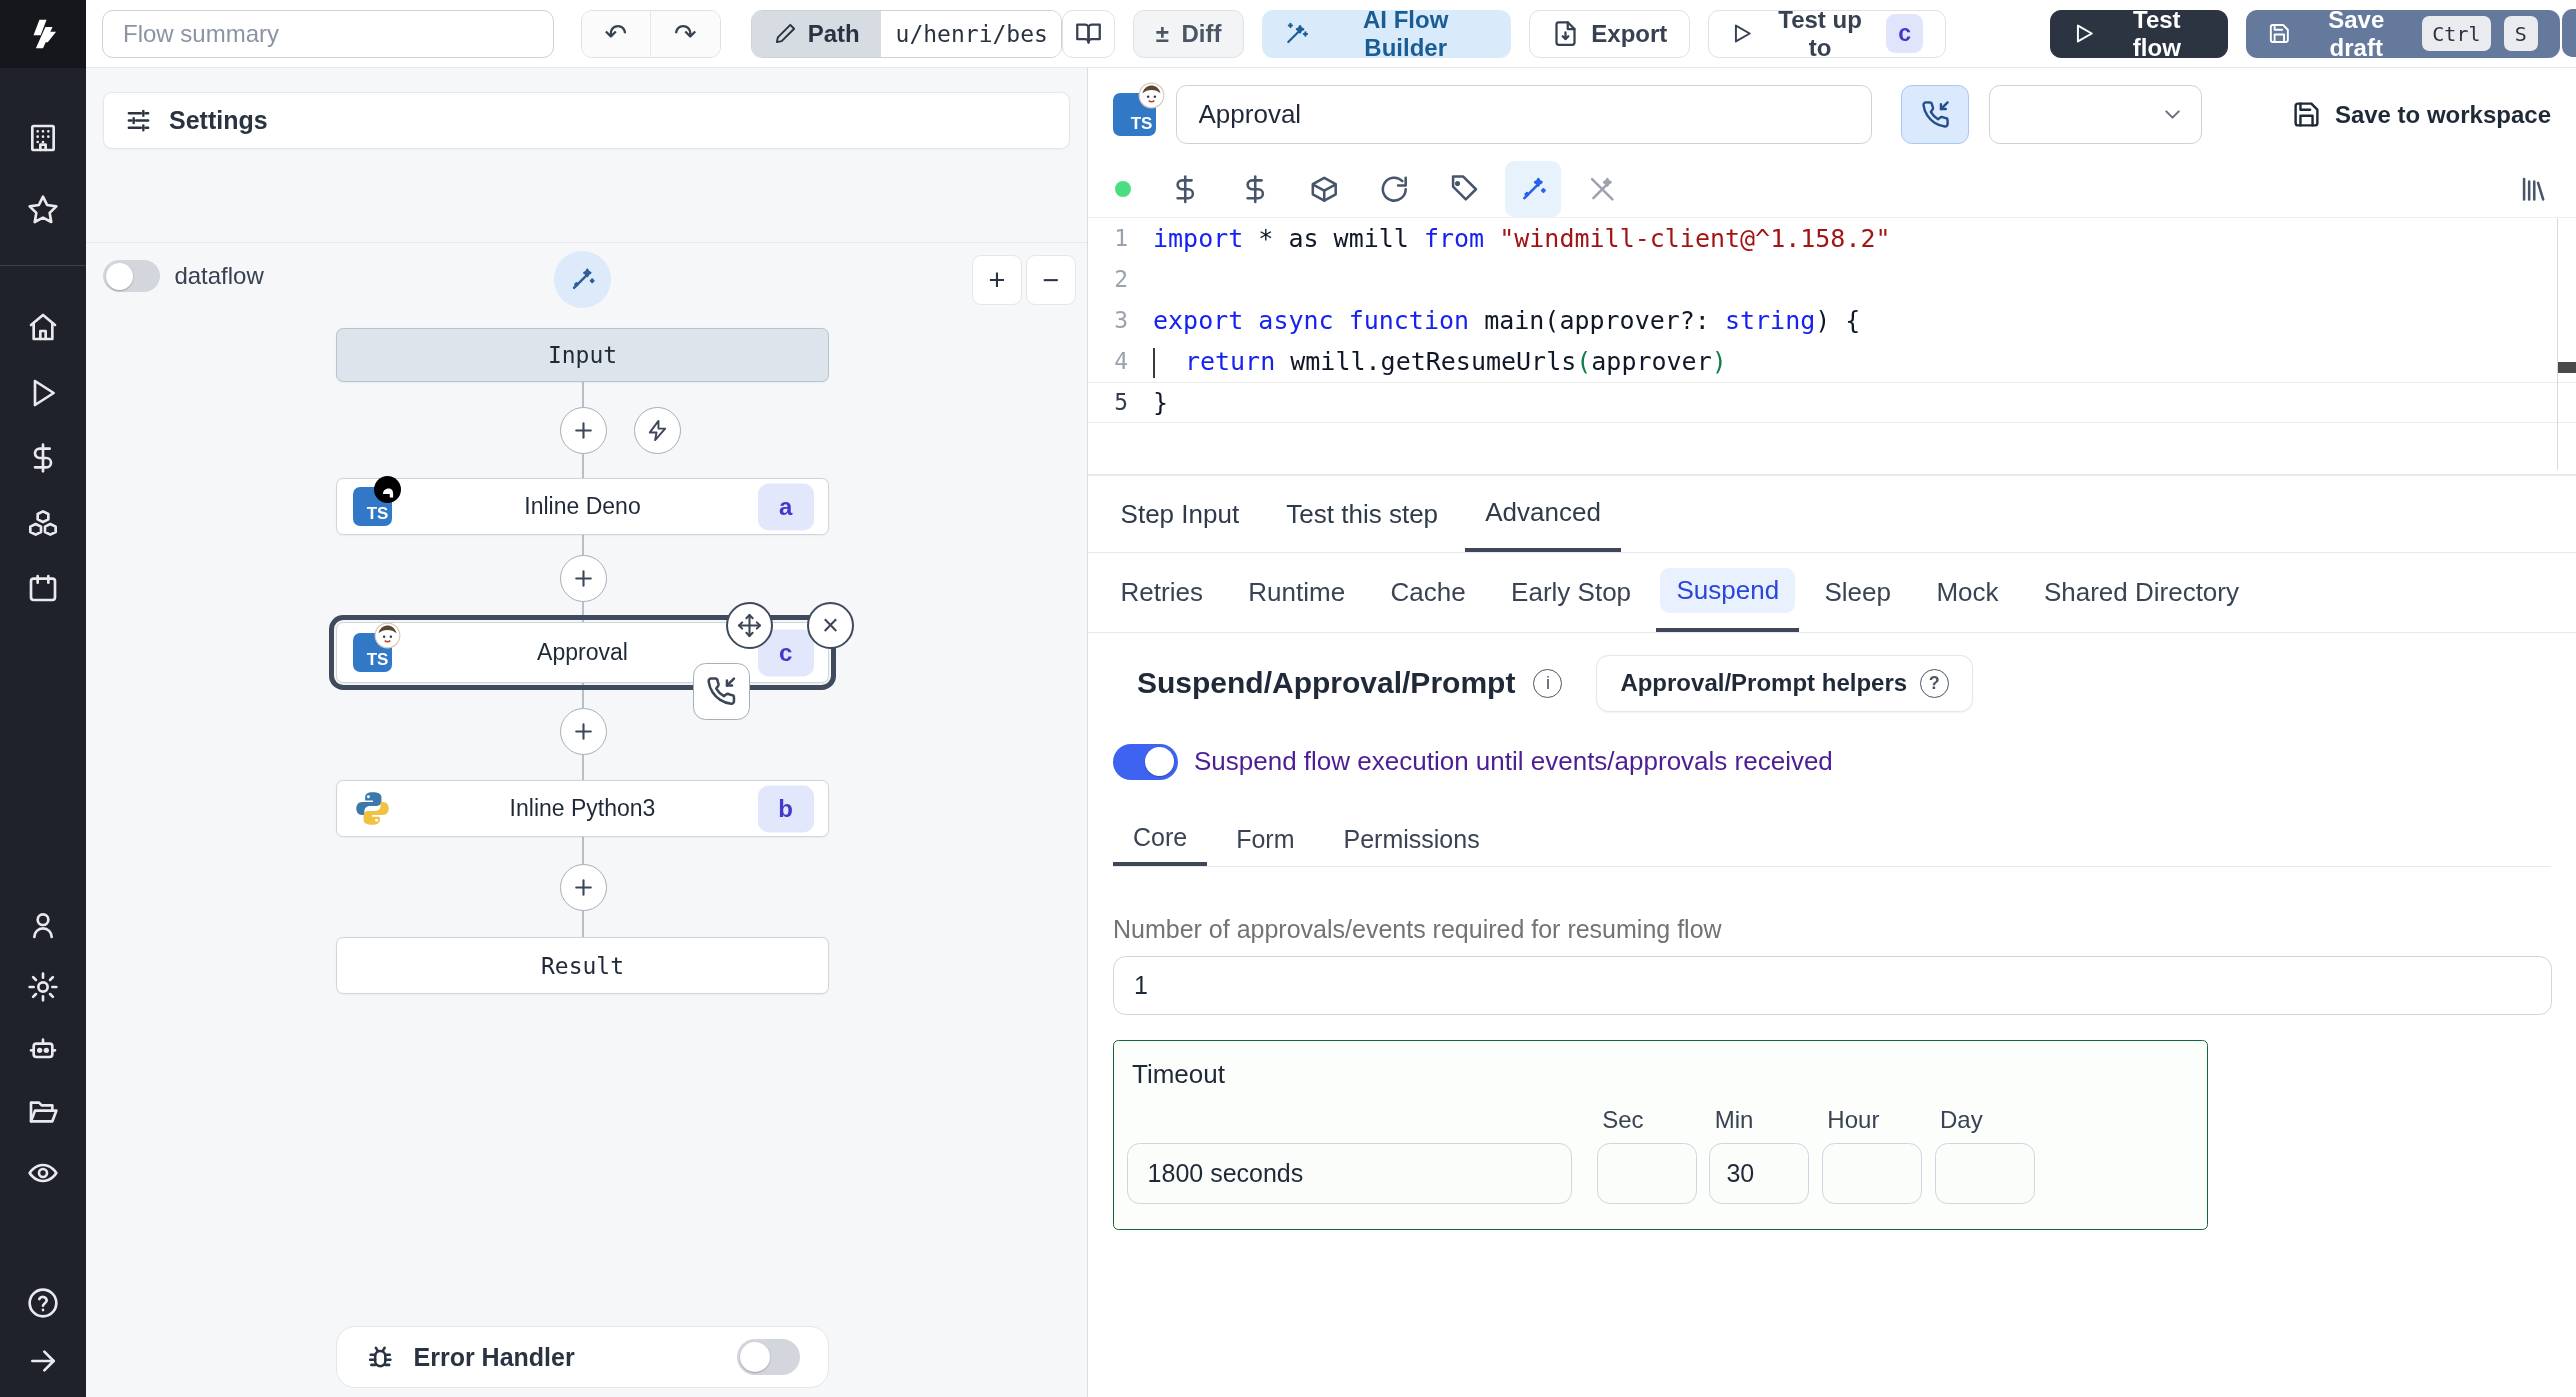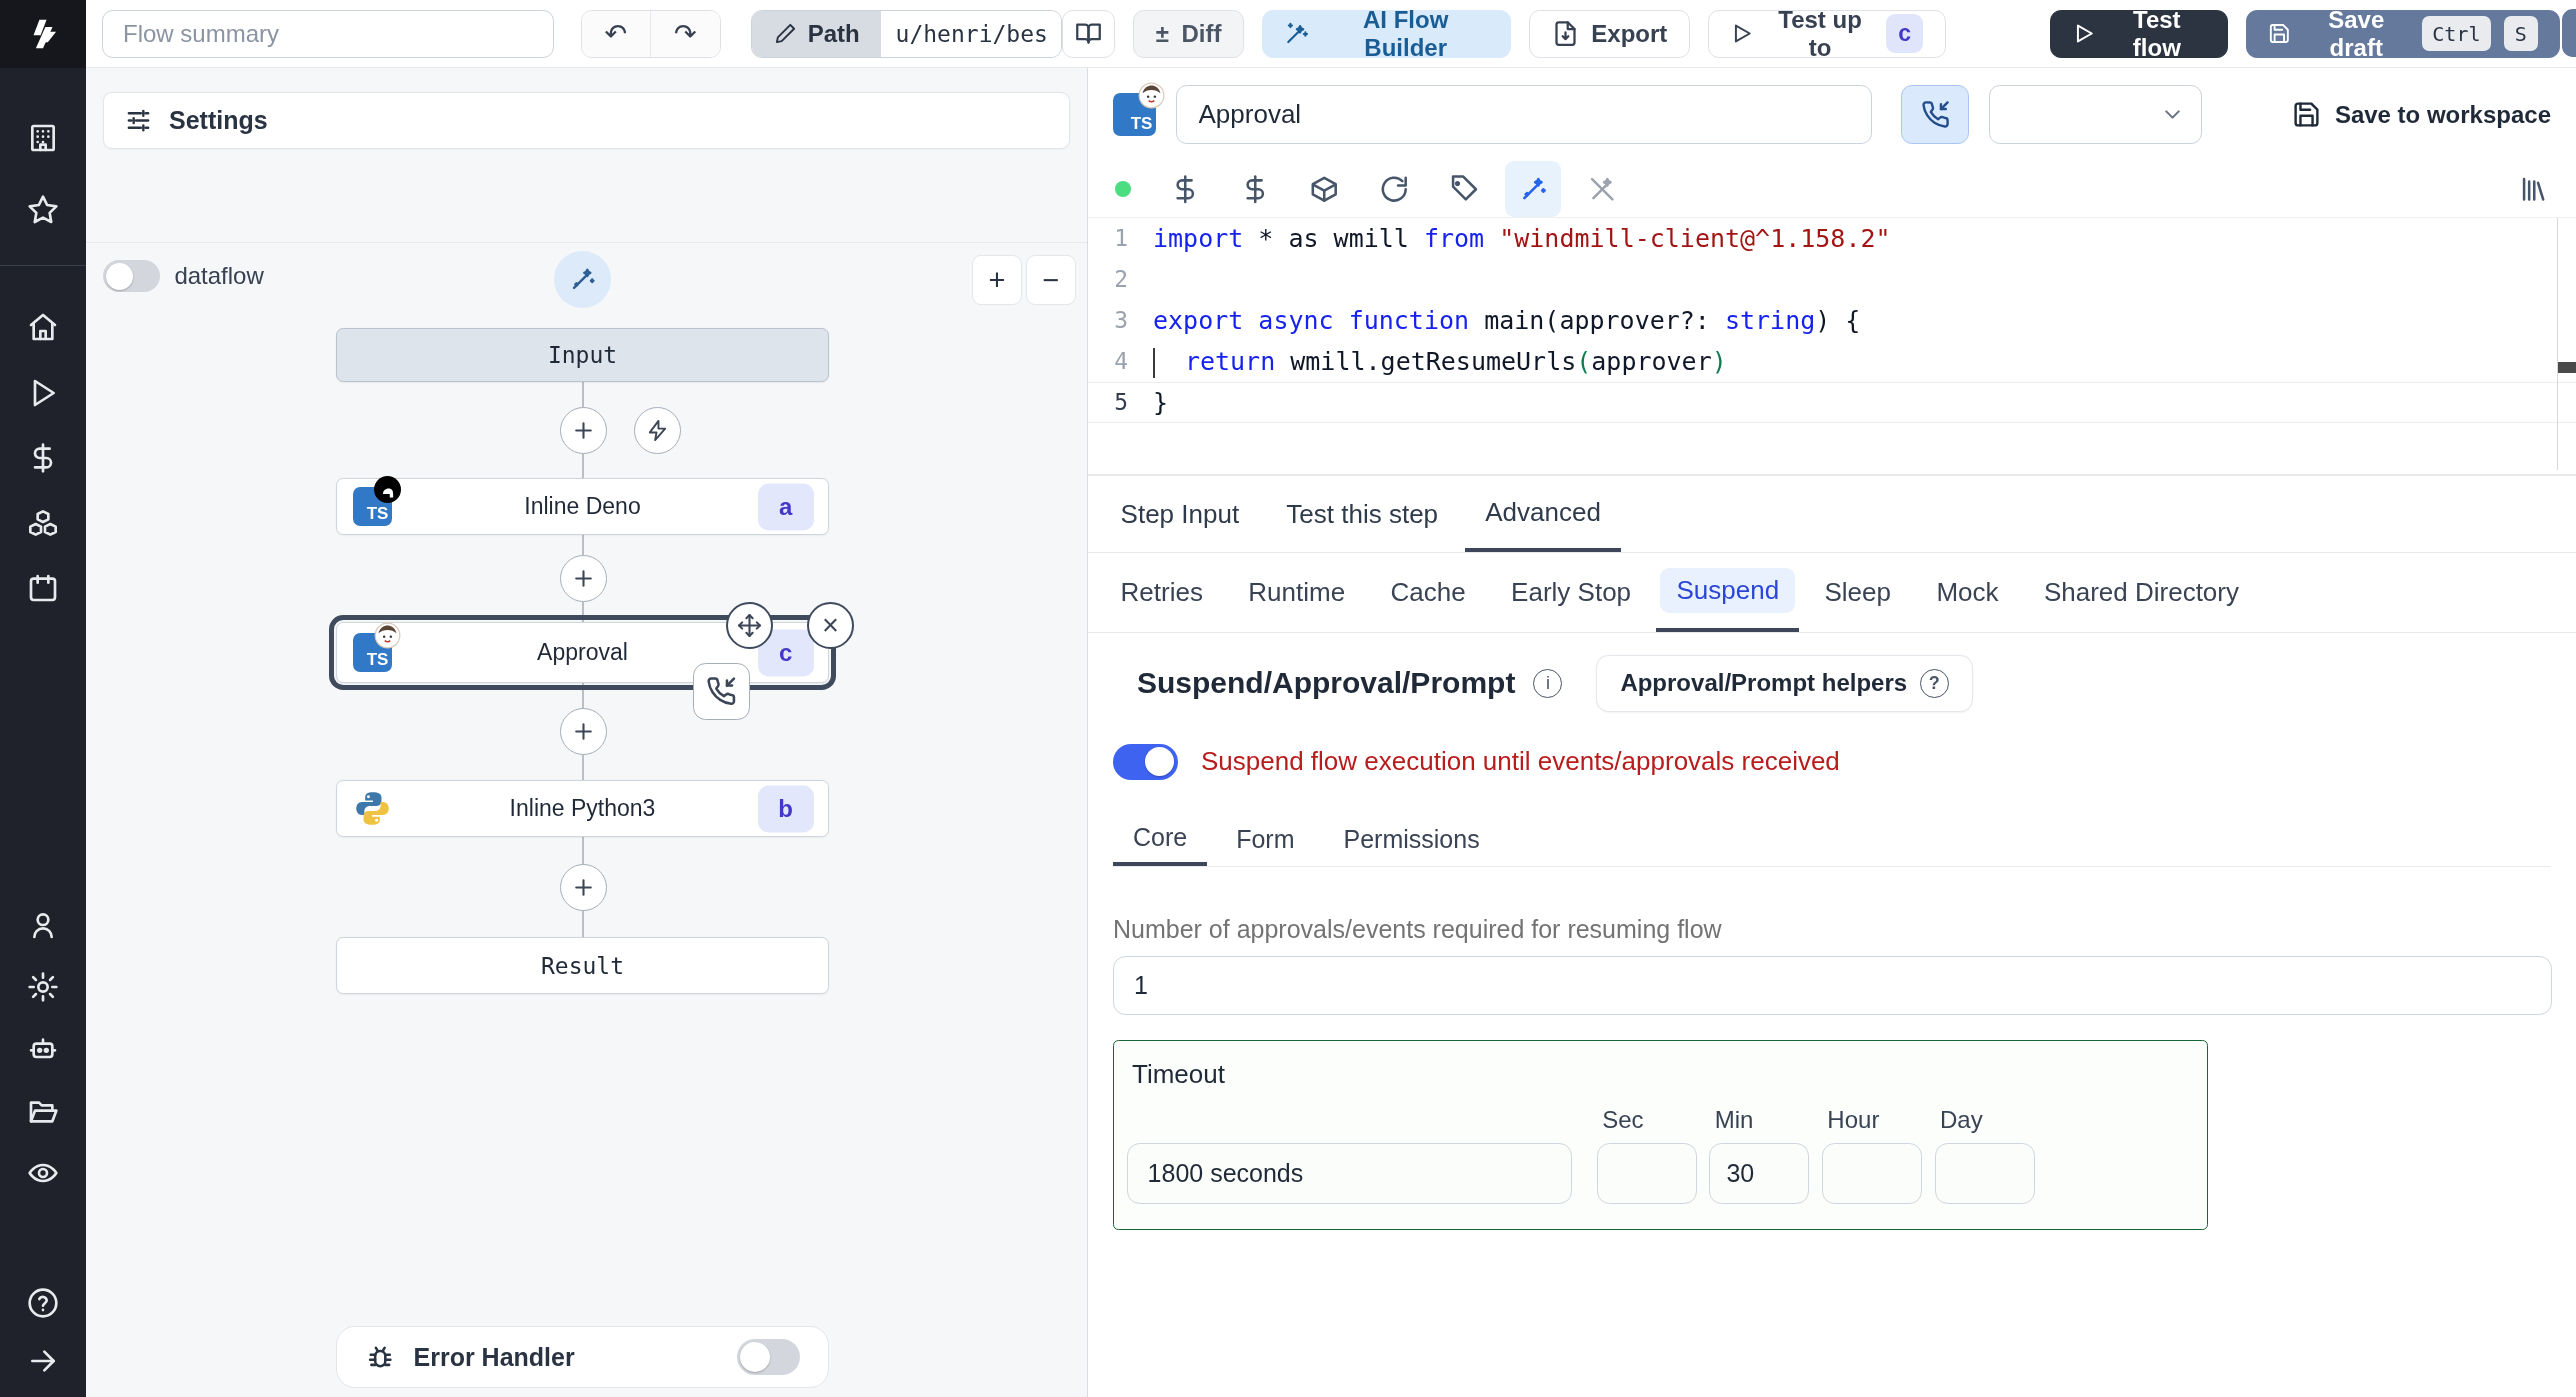--- a/index.html
+++ b/index.html
@@ -90,21 +90,21 @@
   .tab.active { border-bottom:4.5px solid #3d4759; }
   .sp-subtabs { position:absolute; top:485px; left:0; right:0; height:80px; display:flex; padding:0 12.6px; gap:5.4px; border-bottom:0.9px solid #e7e9ec; }
   .subtab { padding:0 20px; display:flex; align-items:center; font-size:26px; color:#3a4354; cursor:pointer; }
   .subtab.active { color:#2b46d8; border-bottom:4.5px solid #3d4759; }
   .subtab.active .lbl { background:#e9f1fe; border-radius:9px; padding:7.2px 16px; margin:0 -16px; }
   .sp-section { position:absolute; top:565px; left:25px; right:25px; }
   .sec-head { display:flex; align-items:center; gap:18px; margin-top:21.5px; }
   .sec-title { font-size:30px; font-weight:bold; color:#1f2937;margin-left:24px; }
   .circ-glyph { border:1.8px solid #4b5563; border-radius:50%; width:29px; height:29px; display:inline-flex; align-items:center; justify-content:center; font-size:18px; color:#4b5563; flex:none; }
   .helpers-btn { height:57px; display:flex; align-items:center; gap:12.6px; border:0.9px solid #e3e6ea; border-radius:12.6px; background:#fff; box-shadow:0 0.9px 1.8px rgba(0,0,0,.05); padding:0 23px; font-size:24px; font-weight:600; color:#1f2937; cursor:pointer; margin-left:16px; }
-  .toggle-row { margin-top:32px; display:flex; align-items:center; gap:23px; font-size:26px; color:#b91c1c; }
+  .toggle-row { margin-top:32px; display:flex; align-items:center; gap:16px; font-size:26px; color:#4c1d95; }
   .tg-on { width:65px; height:36px; background:#3f63f1; }
   .tg-on .knob { right:3.6px; width:29px; height:29px; top:3.6px; }
   .core-tabs { margin-top:34px; display:flex; gap:9px; border-bottom:0.9px solid #e7e9ec; }
   .ctab { padding:0 20px; height:52px; display:flex; align-items:center; font-size:25px; color:#3a4354; cursor:pointer; }
   .ctab.active { border-bottom:4.5px solid #3d4759; }
   .field-label { margin-top:48px; font-size:25px; color:#737373; }
   .wide-input { margin-top:12.6px; width:1439px; height:59px; border:0.9px solid #cfd6dd; border-radius:12.6px; padding:0 20px; font-size:25px; color:#1f2937; outline:none; }
   .timeout-box { margin-top:25px; width:1095px; border:1.8px solid #166534; border-radius:5.4px; background:#fcfefc; padding:18px 12.6px 25px; }
   .timeout-label { font-size:26px; color:#1f2937; margin-left:5.4px; }
   .time-row { margin-top:16px; display:flex; align-items:flex-end; gap:12.6px; }

